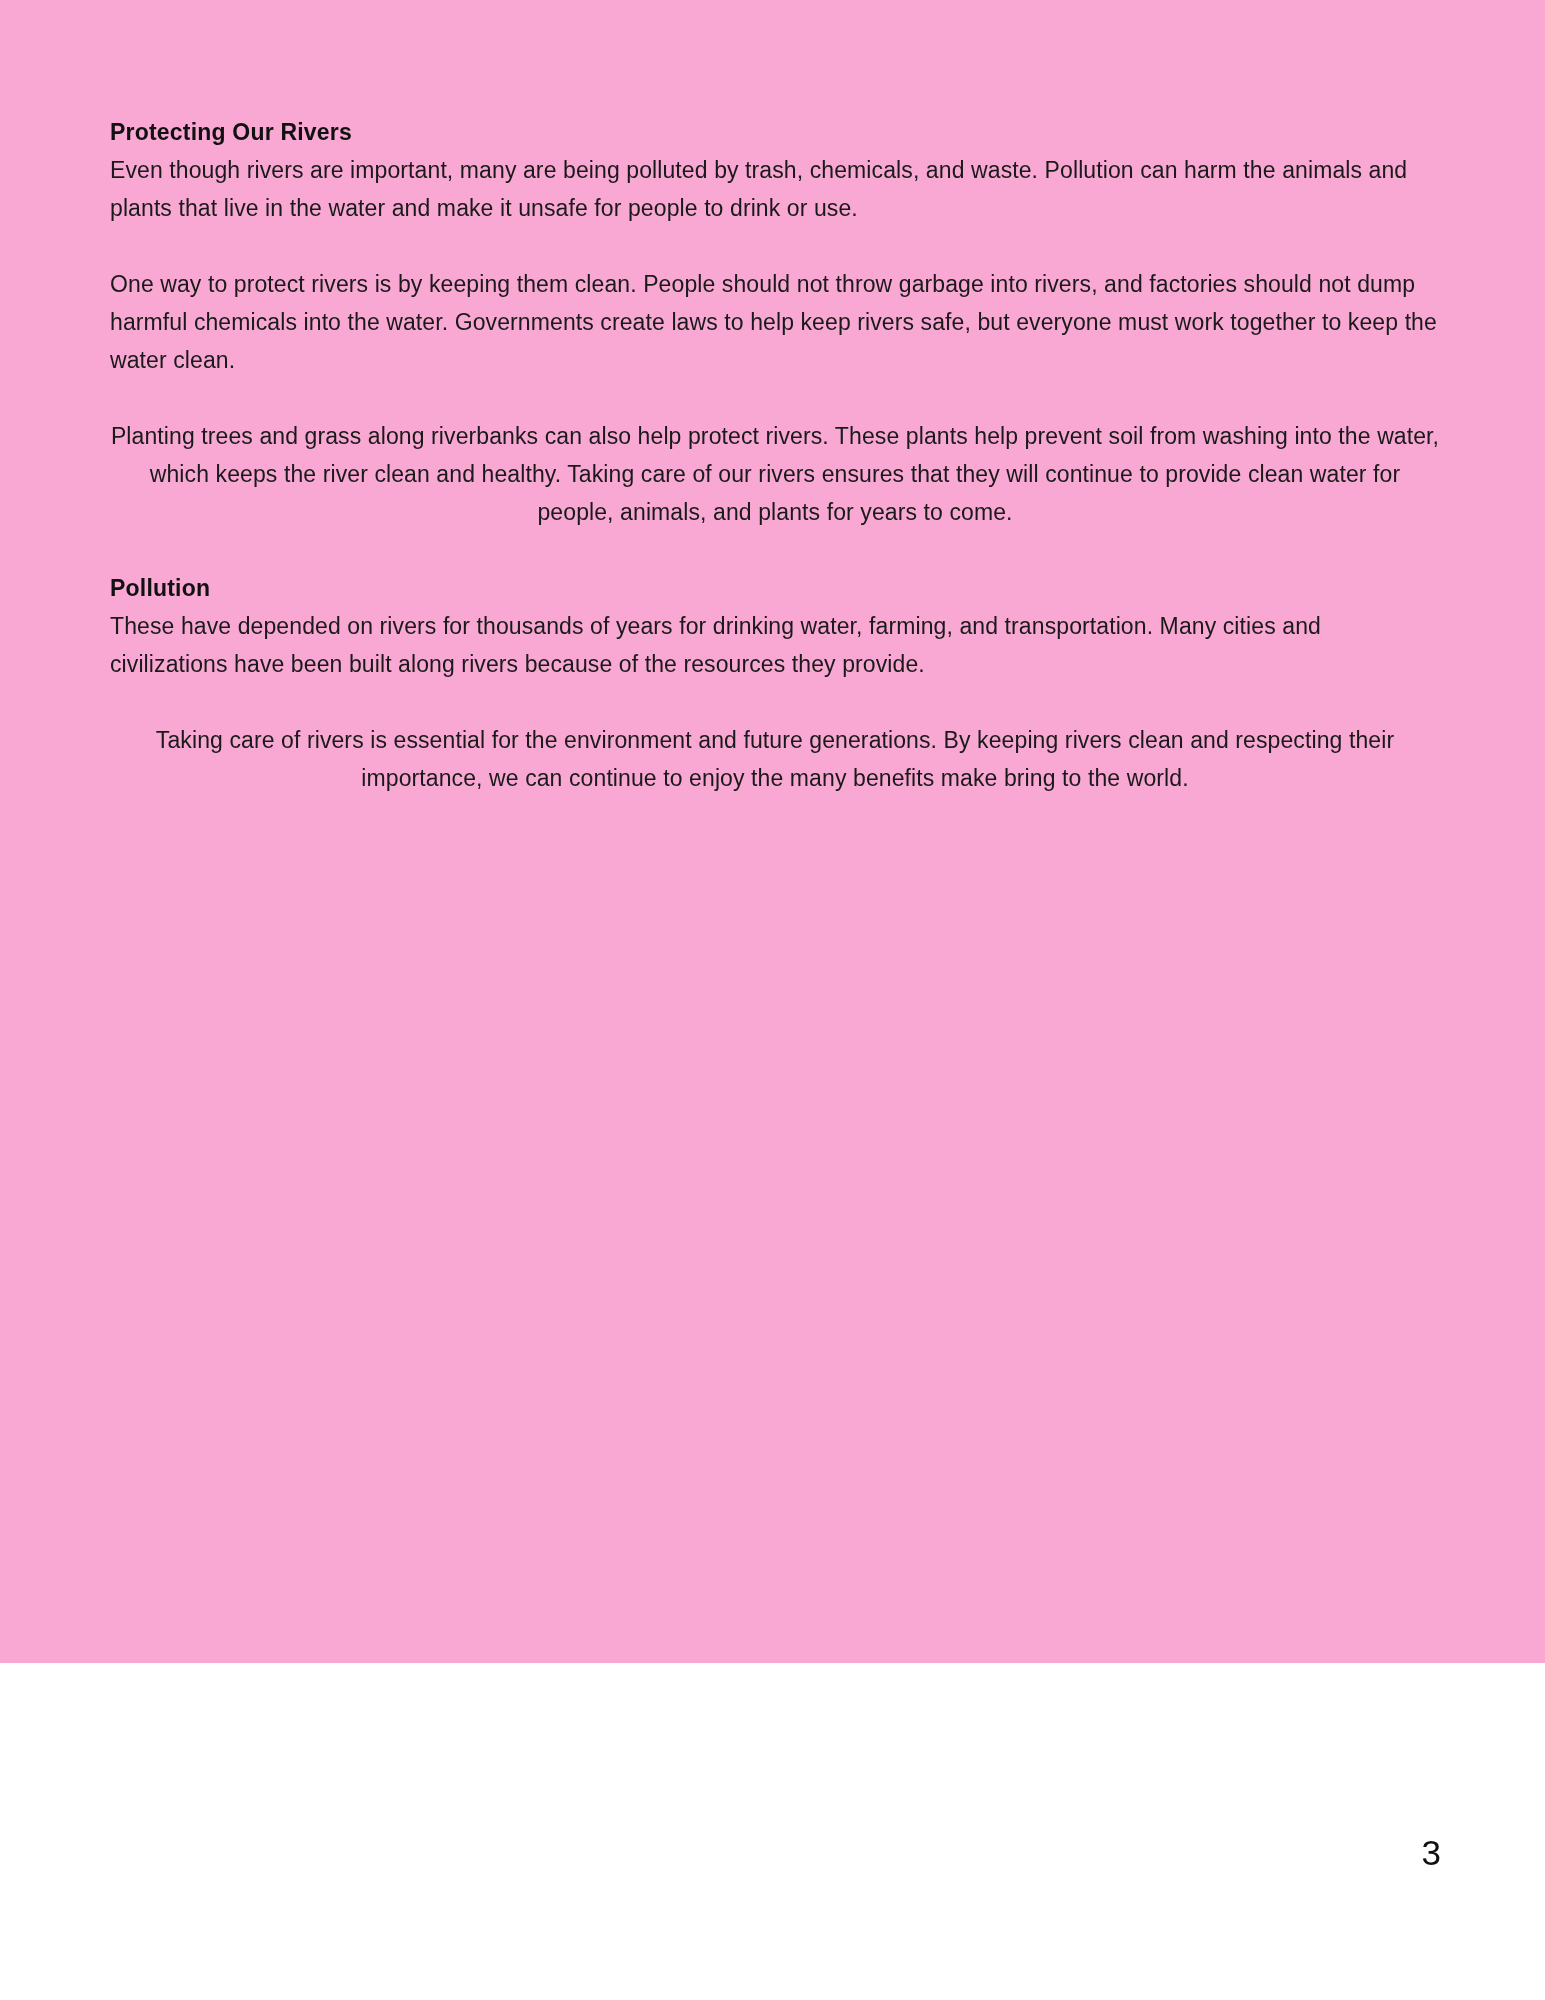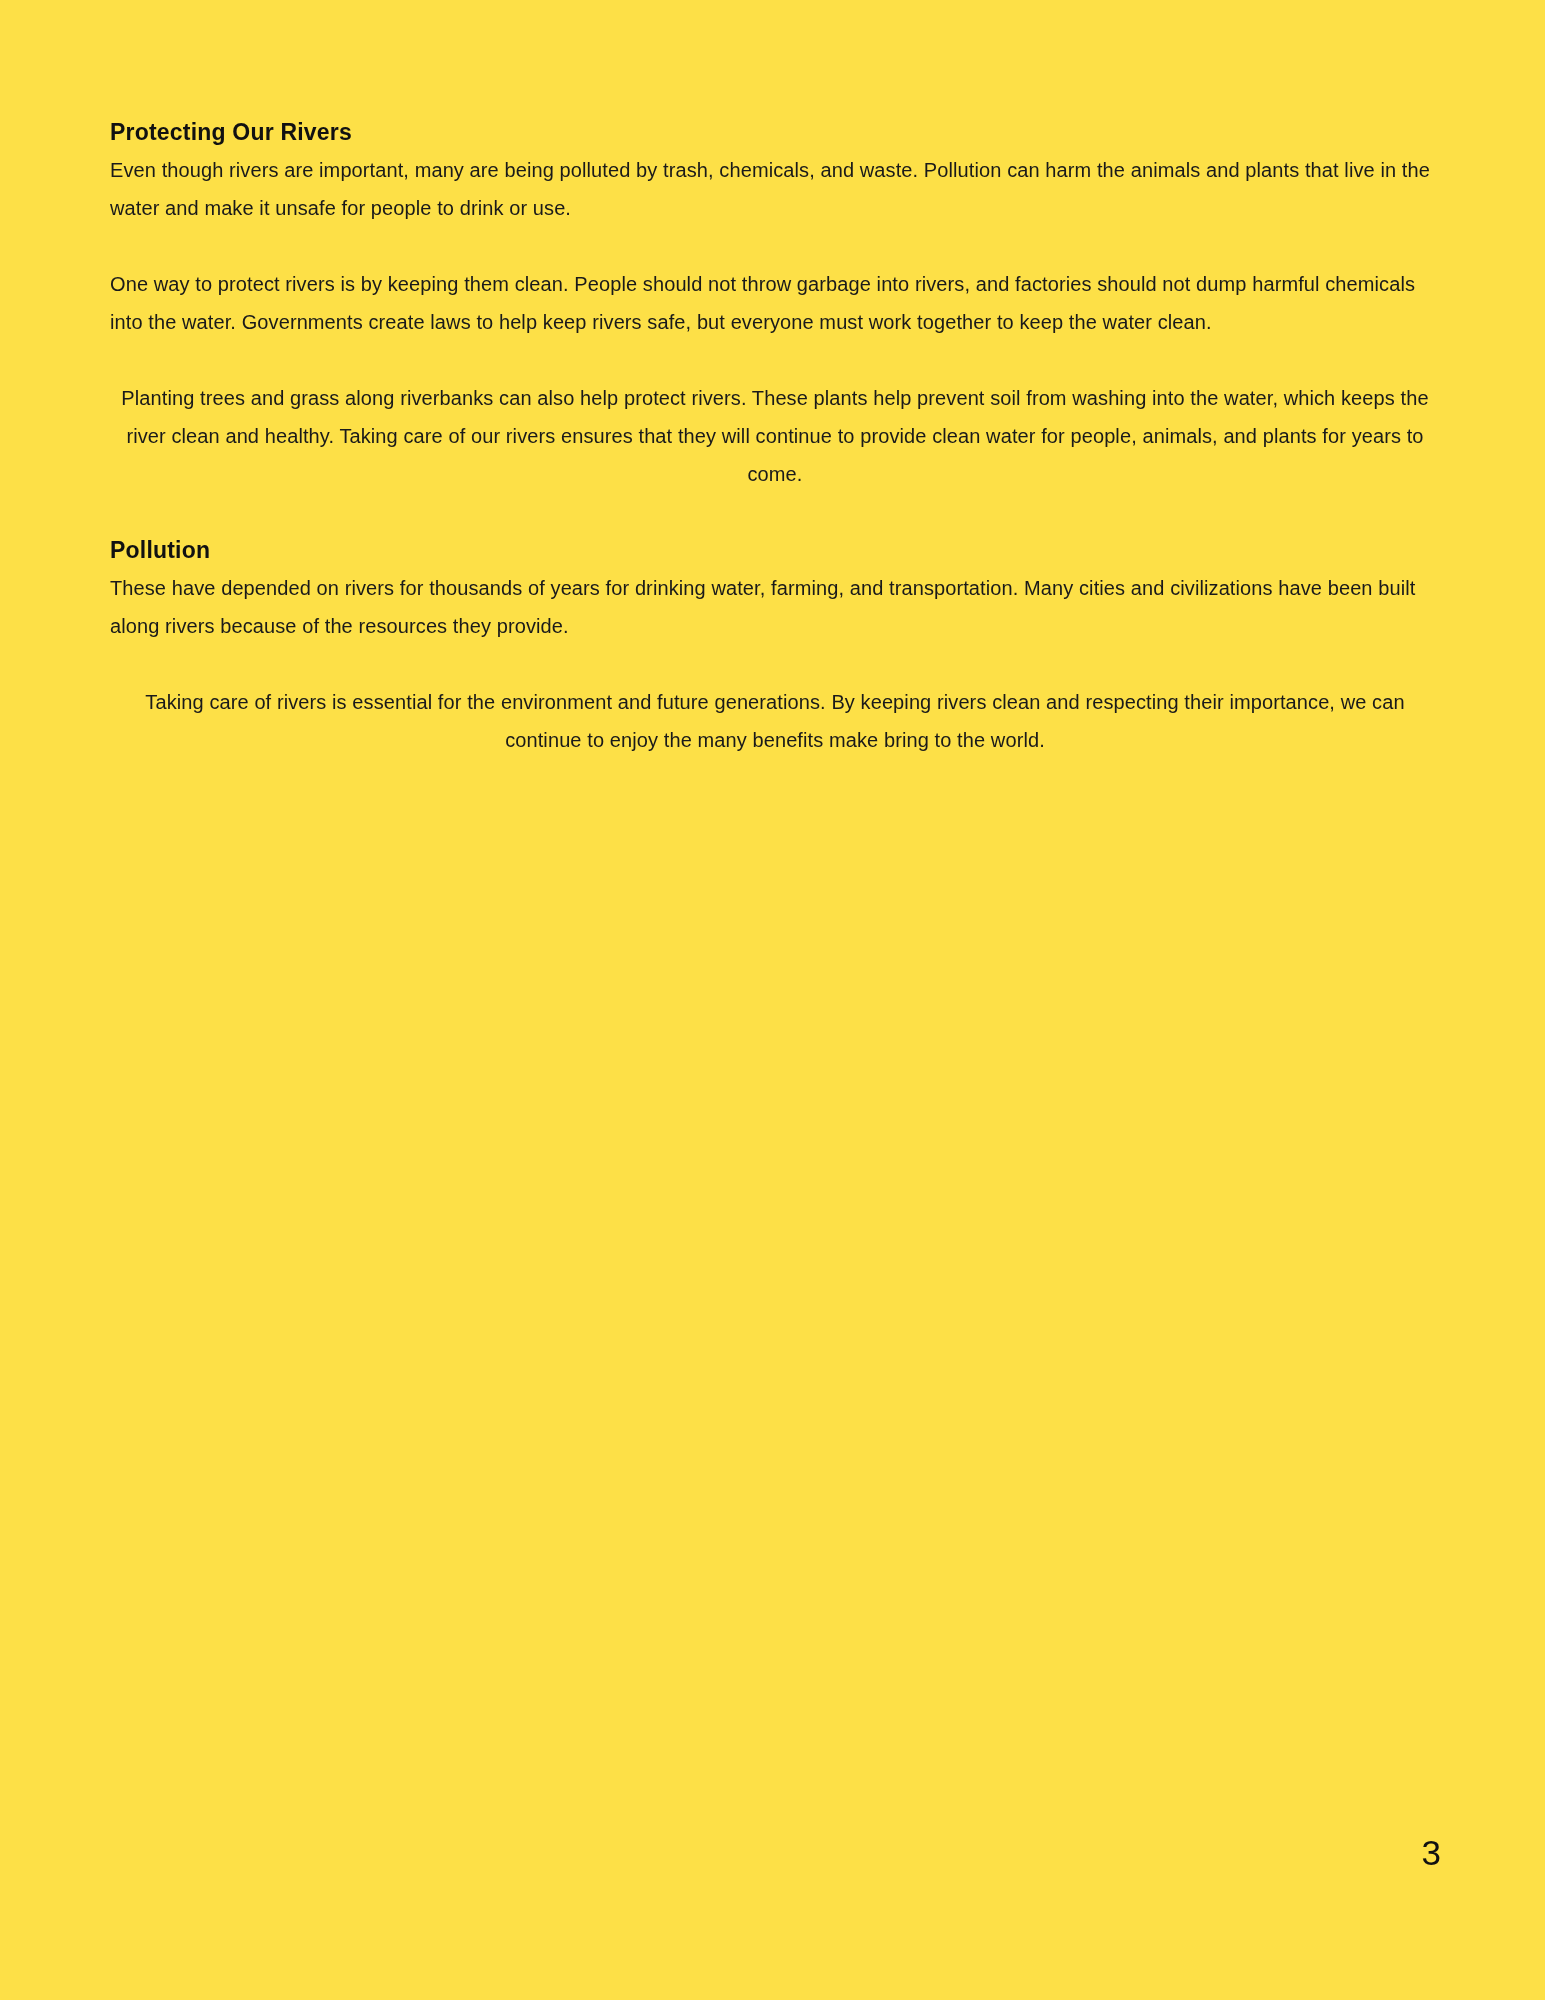--- a/index.html
+++ b/index.html
@@ -6,36 +6,36 @@
   html, body {
     width: 1545px;
     height: 2000px;
     background: #ffffff;
     font-family: "Liberation Sans", "DejaVu Sans", sans-serif;
     color: #1a1a1a;
   }
   .page {
     position: relative;
     width: 1545px;
-    height: 2000px;
-    background: #fde047;
+    height: 1663px;
+    background: #f9a8d4;
     padding: 113px 108px 0 110px;
   }
   .content {
     width: 1330px;
   }
   h2.section-heading {
     font-size: 23px;
     line-height: 38px;
     font-weight: 700;
     color: #111111;
     letter-spacing: 0.2px;
   }
   p.body-paragraph {
-    font-size: 20px;
+    font-size: 23px;
     line-height: 38px;
     font-weight: 400;
     color: #1a1a1a;
     margin-bottom: 38px;
     letter-spacing: 0.1px;
   }
   section.doc-section p.body-paragraph:last-child {
     margin-bottom: 38px;
     text-align: center;
   }

